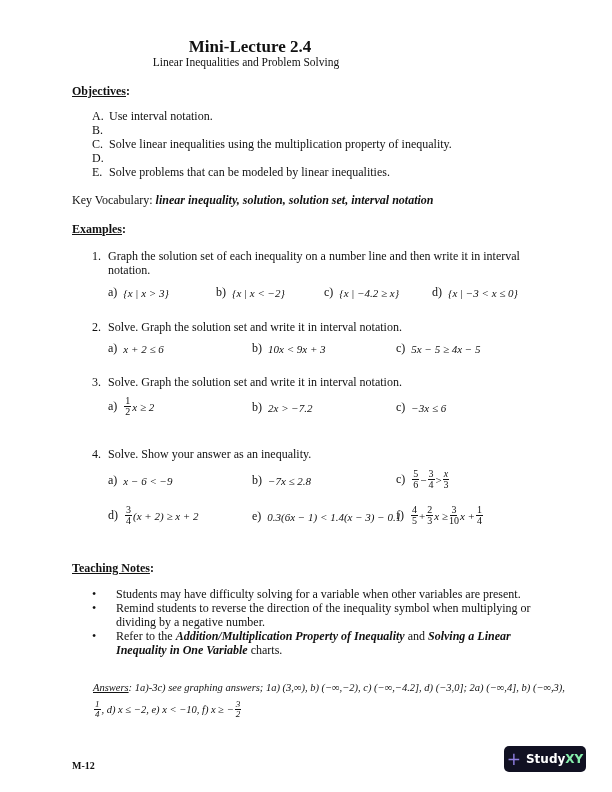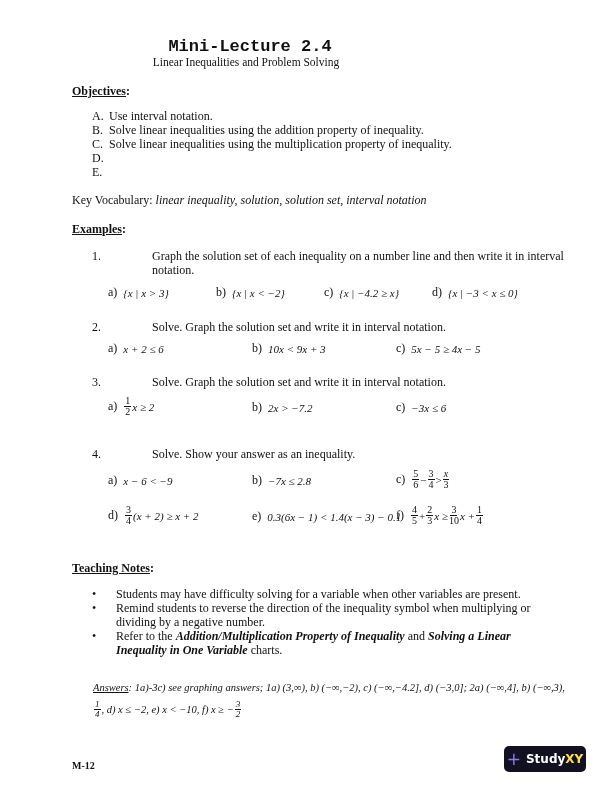--- a/index.html
+++ b/index.html
@@ -1,70 +1,70 @@
 <!DOCTYPE html>
 <html><head>
 <meta charset="utf-8">
 <style>
   html, body { margin:0; padding:0; background:#ffffff; }
   body { width:612px; height:792px; position:relative; overflow:hidden;
          font-family:"Liberation Serif", "DejaVu Serif", serif; color:#111; }
   .abs { position:absolute; }
-  .title { left:0; width:500px; top:37px; text-align:center; font-weight:bold; font-size:17px;font-family:Liberation Mono, monospace; }
+  .title { left:0; width:500px; top:37px; text-align:center; font-weight:bold; font-size:17px; }
   .subtitle { left:0; width:492px; top:56px; text-align:center; font-size:11.5px; }
   .h { font-weight:bold; font-size:12px; }
   .h u { text-decoration:underline; }
-  .body12 { font-size:12px; line-height:14px;margin-left:44px; }
+  .body12 { font-size:12px; line-height:14px; }
   .obj-list { left:92px; top:109px; font-size:12px; line-height:14px; }
   .obj-list div { display:flex; }
   .obj-list .lt { width:17px; }
   .vocab { left:72px; top:193px; font-size:12px; }
-  .vocab i { font-style:italic; }
+  .vocab i { font-style:italic;font-weight:bold; }
   .qnum { font-size:12px; }
   .item { font-size:11px; display:flex; align-items:center; }
   .item .lab { margin-right:6px; font-size:12px; }
   .mathi { font-style:italic;text-align:center; }
   .frac { display:inline-flex; flex-direction:column; align-items:center; vertical-align:middle; font-size:10px; line-height:10px; margin:0 1px; }
   .frac .num { border-bottom:0.8px solid #111; padding:0 1px; }
   .notes { left:92px; top:587px; font-size:12px; line-height:14px; width:440px; }
   .notes .li { display:flex; margin-bottom:0; }
   .notes .bul { width:24px; flex:none; }
   .answers { left:72px; font-size:10.5px; font-style:italic;margin-left:21px; }
   .footer { left:72px; top:760px; font-weight:bold; font-size:10px; }
   .badge { left:504px; top:746px; width:82px; height:26px; background:#111122; border-radius:5px;
            display:flex; align-items:center; justify-content:center; color:#fff;
            font-family:"DejaVu Sans", sans-serif; font-weight:bold; font-size:12px; }
   .badge .plus { color:#8f7ee0; font-size:17px; font-weight:normal; margin-right:5px; line-height:1; }
-  .badge .xy { color:#fde047; }
+  .badge .xy { color:#86efac; }
 </style>
 </head>
 <body>
 
 <div class="abs title">Mini-Lecture 2.4</div>
 <div class="abs subtitle">Linear Inequalities and Problem Solving</div>
 
 <div class="abs h" style="left:72px;top:84px;"><u>Objectives</u><span>:</span></div>
 <div class="abs obj-list">
   <div>
       <span class="lt">A.</span>
       <span>Use interval notation.</span>
     </div>
   <div>
       <span class="lt">B.</span>
-      <span>Solve linear inequalities using the addition property of inequality.</span>
     </div>
   <div>
       <span class="lt">C.</span>
       <span>Solve linear inequalities using the multiplication property of inequality.</span>
     </div>
   <div>
       <span class="lt">D.</span>
     </div>
   <div>
       <span class="lt">E.</span>
+      <span>Solve problems that can be modeled by linear inequalities.</span>
     </div>
 </div>
 
 <div class="abs vocab"><span>Key Vocabulary: </span><i>linear inequality, solution, solution set, interval notation</i></div>
 
 <div class="abs h" style="left:72px;top:222px;"><u>Examples</u><span>:</span></div>
 
 <div class="abs qnum" style="left:92px;top:249px;">1.</div>
 <div class="abs body12" style="left:108px;top:249px;">
     <div>Graph the solution set of each inequality on a number line and then write it in interval</div>

